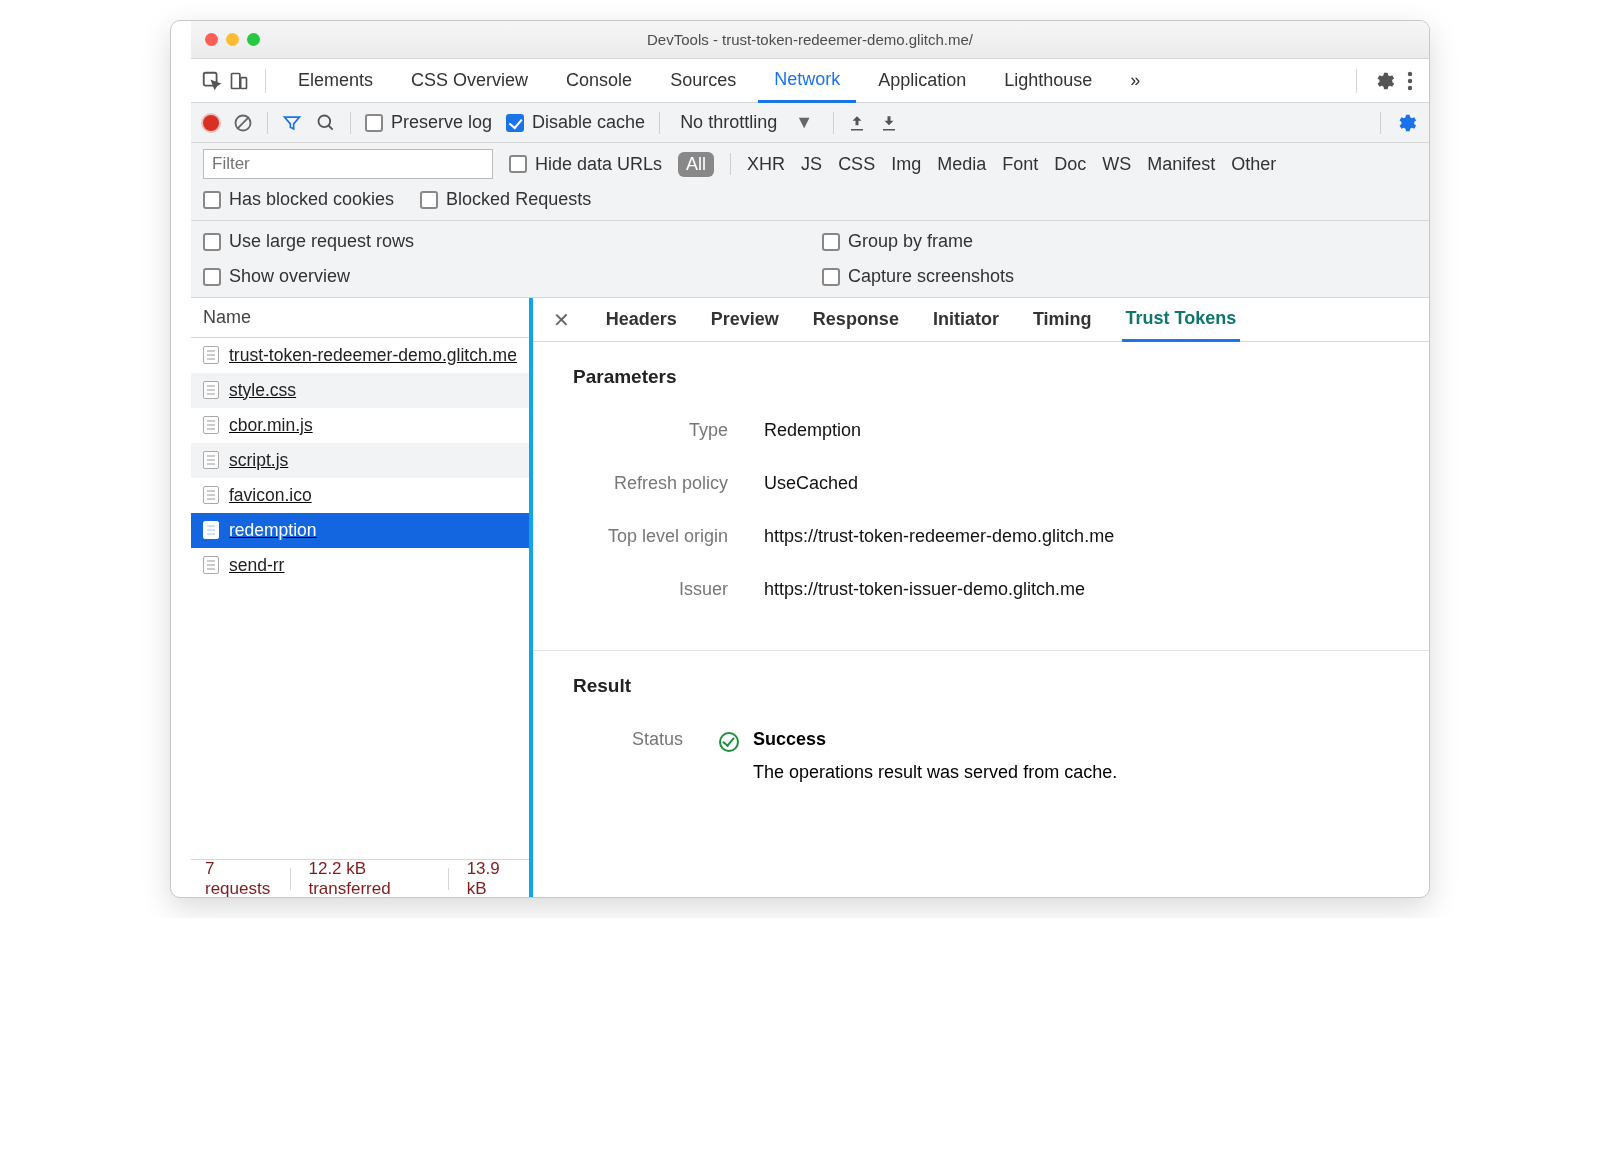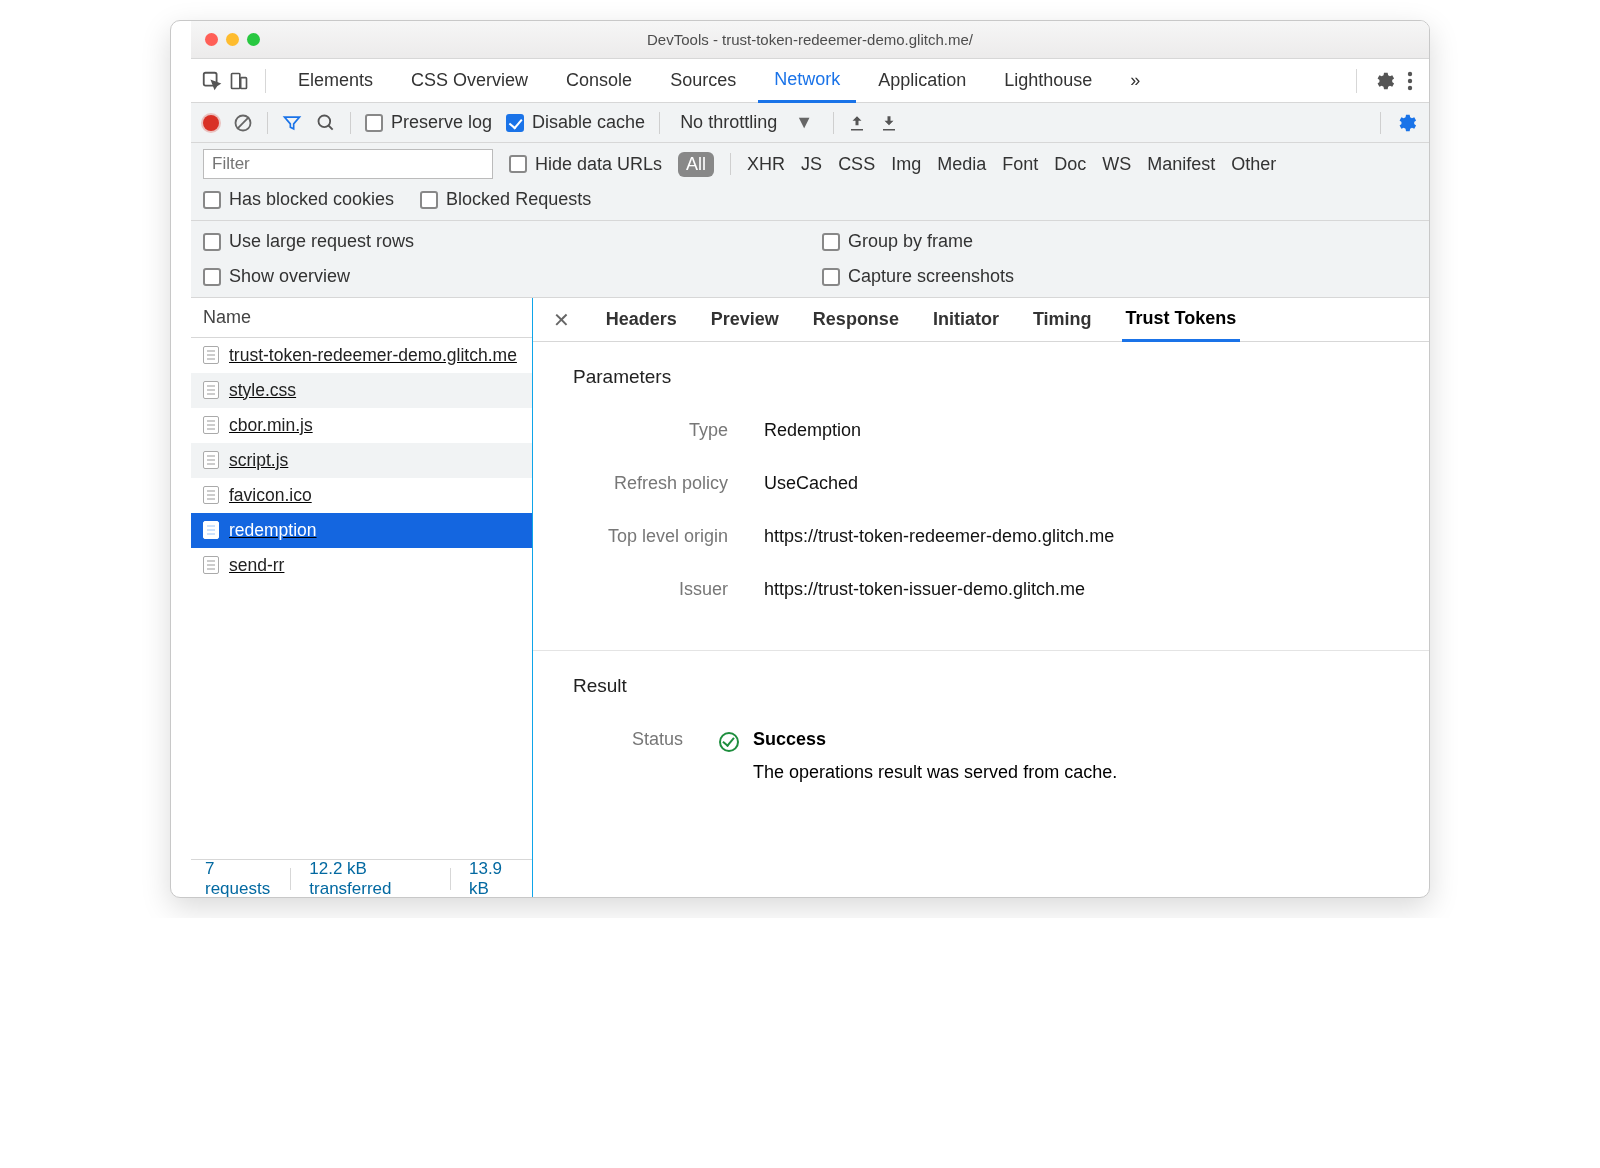--- a/index.html
+++ b/index.html
@@ -27,41 +27,41 @@
 .filterbar{ border-bottom:1px solid #d7d7d7; padding:6px 12px 10px; background:#f1f3f4;}
 .filterrow1{display:flex; align-items:center; gap:16px; flex-wrap:wrap;}
 .filterinput{ width:290px; height:30px; border:1px solid #bbb; background:#fff; padding:0 8px; font-size:17px; color:#777;}
 .pill { padding:2px 8px; border-radius:6px; font-size:18px;}
 .pill.on{background:#888; color:#fff;}
 .ftype{font-size:18px; color:#333;}
 .filterrow2{display:flex; gap:26px; margin-top:10px;}
 .optbar{ border-bottom:1px solid #d7d7d7; background:#f1f3f4; display:flex;}
 .optcol{flex:1; padding:10px 12px; display:flex; flex-direction:column; gap:14px;}
 .main{flex:1; display:flex; min-height:0;}
-.left{ width:342px; border-right:1px solid #0ea5e9; display:flex; flex-direction:column;}
+.left{ width:342px; border-right:4px solid #0ea5e9; display:flex; flex-direction:column;}
 .colhdr{ height:40px; border-bottom:1px solid #d7d7d7; display:flex; align-items:center; padding:0 12px; font-size:18px; color:#444;}
 .rows{flex:1; overflow:auto;text-decoration:underline;}
 .row{ height:35px; display:flex; align-items:center; gap:10px; padding:0 12px; font-size:17.5px; color:#222; border-bottom:1px solid rgba(0,0,0,0);}
 .row:nth-child(odd){background:#fff;}
 .row:nth-child(even){background:#f1f3f4;}
 .row.sel{ background:#1466e0; color:#fff;}
 .fico{ width:16px; height:18px; border:1.5px solid #aaa; border-radius:2px; background:#fff; position:relative;}
 .fico::before{content:""; position:absolute; left:3px; right:3px; top:3px; height:2px; background:#ccc; box-shadow:0 4px 0 #ccc, 0 8px 0 #ccc;}
 .row.sel .fico{border-color:#fff;}
 .row.sel .fico::before{background:#cde1fb; box-shadow:0 4px 0 #cde1fb,0 8px 0 #cde1fb;}
-.statusbar{height:38px; border-top:1px solid #d7d7d7; display:flex; align-items:center; padding:0 14px; gap:18px; font-size:17px; color:#0369a1; background:#fff;}
+.statusbar{height:38px; border-top:1px solid #d7d7d7; display:flex; align-items:center; padding:0 14px; gap:18px; font-size:17px; color:#7f1d1d; background:#fff;}
 .statusbar .sep{width:1px; height:22px; background:#d7d7d7;}
 .right{flex:1; display:flex; flex-direction:column; min-width:0;}
 .dtabs{height:44px; border-bottom:1px solid #d7d7d7; display:flex; align-items:center; gap:26px; padding:0 14px;}
 .dtabs .x{font-size:20px; color:#666; padding:0 6px; cursor:pointer;}
 .dtab{font-size:18px; color:#333; height:44px; display:flex; align-items:center; cursor:pointer; padding:0 4px;font-weight:bold;}
-.dtab.active{color:#000000; border-bottom:3px solid #1a73e8; margin-bottom:-1px;}
+.dtab.active{color:#0f766e; border-bottom:3px solid #1a73e8; margin-bottom:-1px;}
 .panel{flex:1; overflow:auto;}
 .section{padding:24px 40px 18px; border-bottom:1px solid #e4e4e4;}
-.sechdr{font-weight:400; font-size:19px; margin-bottom:24px; color:#222;}
+.sechdr{font-weight:700; font-size:19px; margin-bottom:24px; color:#222;}
 .kv{display:flex; gap:36px; margin:32px 0; font-size:18px;}
 .kv .k{width:155px; text-align:right; color:#777;}
 .kv .v{color:#111;}
 .result .kv .k{width:110px;}
 .successrow{display:flex; gap:14px; align-items:flex-start;}
 .okico{ width:20px; height:20px; border:2px solid #1e8e3e; border-radius:50%; position:relative; margin-top:3px;}
 .okico::after{content:""; position:absolute; left:4px; top:1px; width:5px; height:9px; border:solid #1e8e3e; border-width:0 2px 2px 0; transform:rotate(40deg);}
 svg{display:block;}
 </style>
 </head>

